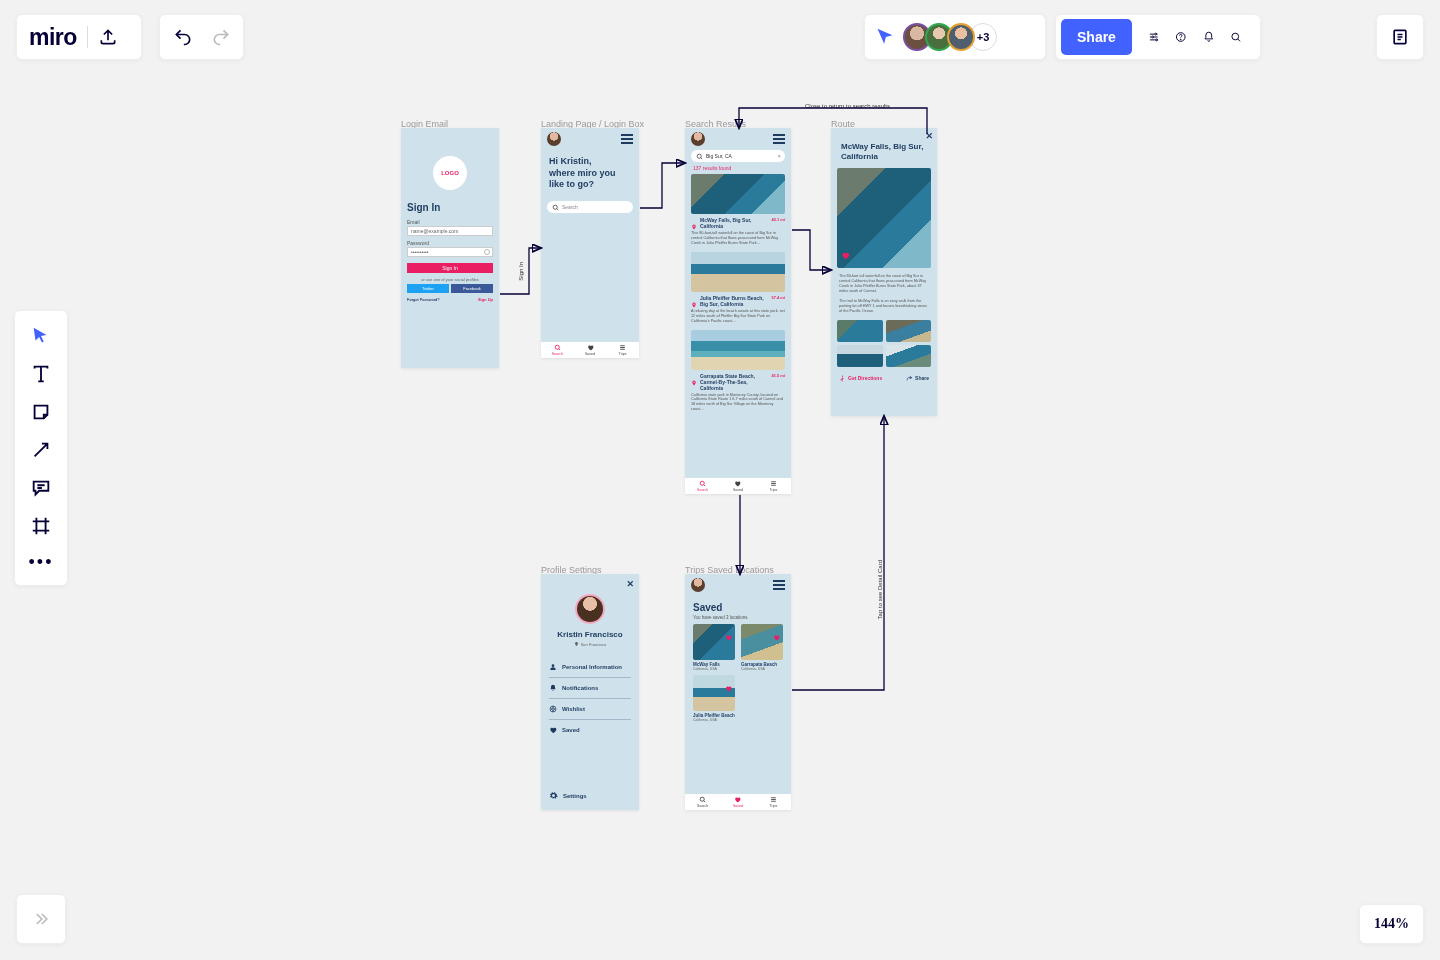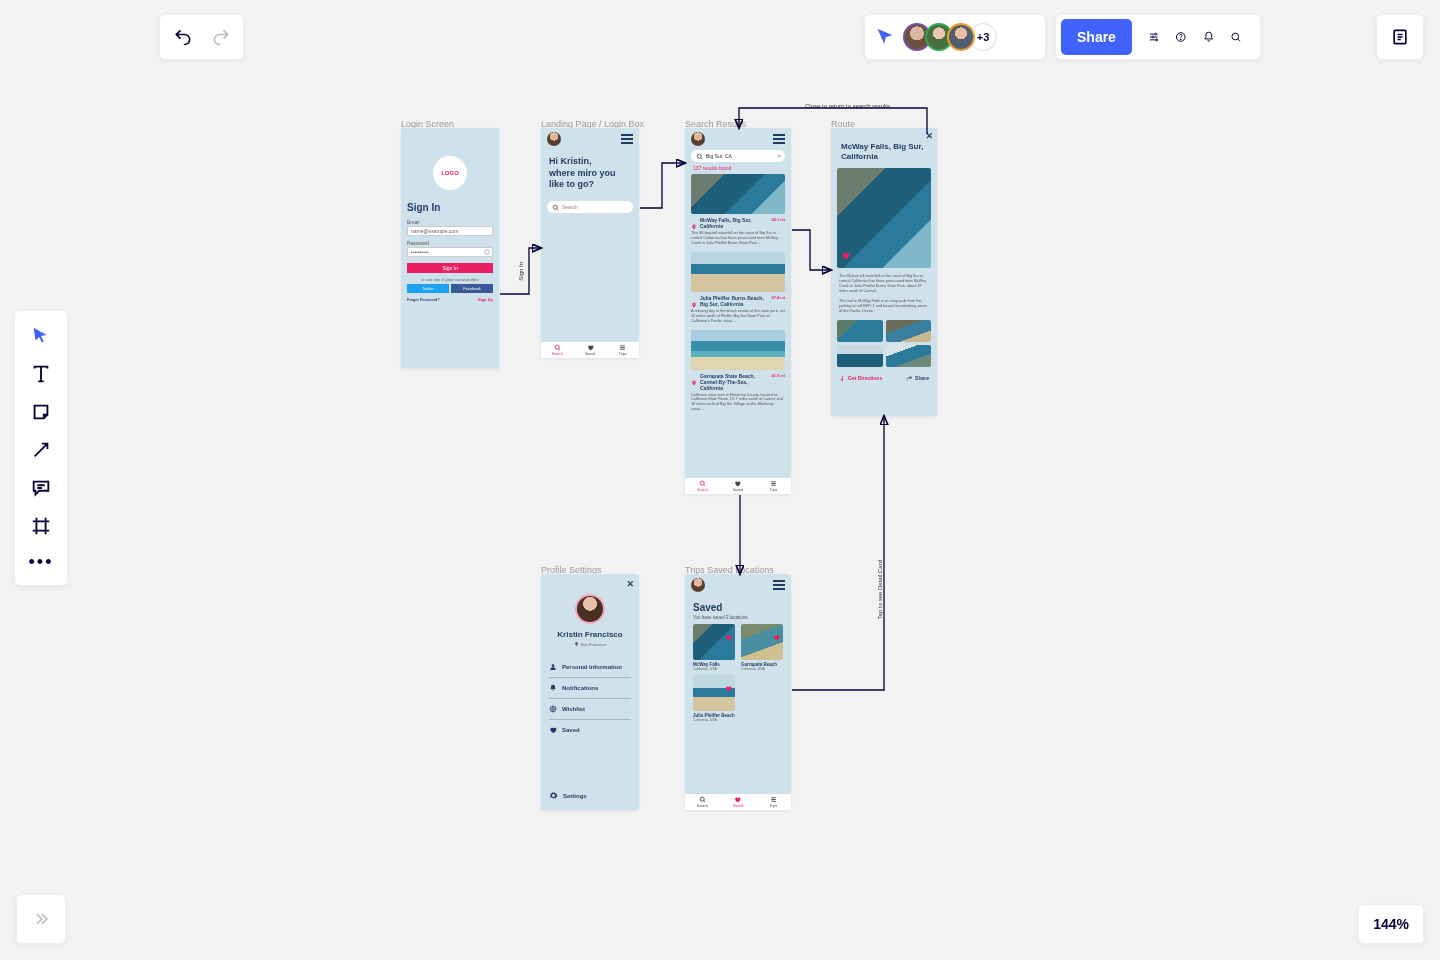--- a/index.html
+++ b/index.html
@@ -89,20 +89,21 @@
     position: absolute; left: 16px; bottom: 16px;
     width: 50px; height: 50px; background:#fff; border:1px solid #eee; border-radius:6px;
     display:flex; align-items:center; justify-content:center;
     box-shadow: 0 1px 4px rgba(0,0,0,0.05);
   }
   .zoom {
     position: absolute; right: 16px; bottom: 16px;
     height: 40px; background:#fff; border:1px solid #eee; border-radius:6px;
     padding: 0 14px; display:flex; align-items:center; font-size:14px; font-weight:700;
     box-shadow: 0 1px 4px rgba(0,0,0,0.05);
+    font-family: Liberation Serif, serif;
   }
 
   
   .canvas { position:absolute; inset:0; }
   .frame-label { position:absolute; font-size:9px; color:#999; }
   .frame {
     position:absolute; background: var(--sky);
     box-shadow: 0 1px 3px rgba(0,0,0,0.08);
   }
   .ph-row { display:flex; align-items:center; justify-content:space-between; padding:4px 6px; }
@@ -195,20 +196,30 @@
   
   svg.arrows { position:absolute; left:0; top:0; width:1440px; height:960px; pointer-events:none; }
   .arrows path, .arrows line { stroke: var(--ink); stroke-width:1.3; fill:none; }
   .ann { position:absolute; font-size:6px; color:#333; }
   .ann.v { writing-mode: vertical-rl; transform: rotate(180deg); }
 </style>
 </head>
 <body>
 
 <div class="topbar">
+  <div class="tb-group tb-logo">
+    <span class="word">miro</span>
+    <span class="sep"></span>
+    <span class="ic">
+      <svg viewBox="0 0 24 24" fill="none" stroke="currentColor" stroke-width="2">
+          <path d="M12 16V4M7 9l5-5 5 5"></path>
+          <path d="M4 16v2a2 2 0 0 0 2 2h12a2 2 0 0 0 2-2v-2"></path>
+        </svg>
+    </span>
+  </div>
   <div class="tb-group tb-undo">
     <span class="ic">
       <svg viewBox="0 0 24 24" fill="none" stroke="currentColor" stroke-width="2">
           <path d="M9 14L4 9l5-5"></path>
           <path d="M4 9h10a6 6 0 0 1 0 12h-1"></path>
         </svg>
     </span>
     <span class="ic muted">
       <svg viewBox="0 0 24 24" fill="none" stroke="currentColor" stroke-width="2">
           <path d="M15 14l5-5-5-5"></path>
@@ -309,21 +320,21 @@
   <span class="ic muted">
     <svg viewBox="0 0 24 24" fill="none" stroke="currentColor" stroke-width="2">
         <path d="M7 6l6 6-6 6M13 6l6 6-6 6"></path>
       </svg>
   </span>
 </div>
 <div class="zoom">144%</div>
 
 <div class="canvas">
 
-  <div class="frame-label" style="left:401px; top:119px;">Login Screen</div>
+  <div class="frame-label" style="left:401px; top:119px;">Login Email</div>
   <div class="frame-label" style="left:541px; top:119px;">Landing Page / Login Box</div>
   <div class="frame-label" style="left:685px; top:119px;">Search Results</div>
   <div class="frame-label" style="left:831px; top:119px;">Route</div>
   <div class="frame-label" style="left:541px; top:565px;text-decoration:underline;">Profile Settings</div>
   <div class="frame-label" style="left:685px; top:565px;">Trips Saved Locations</div>
 
   <div class="frame fr-login">
     <div class="logo-circ">LOGO</div>
     <div class="login-h">Sign In</div>
     <div class="lbl">Email</div>

